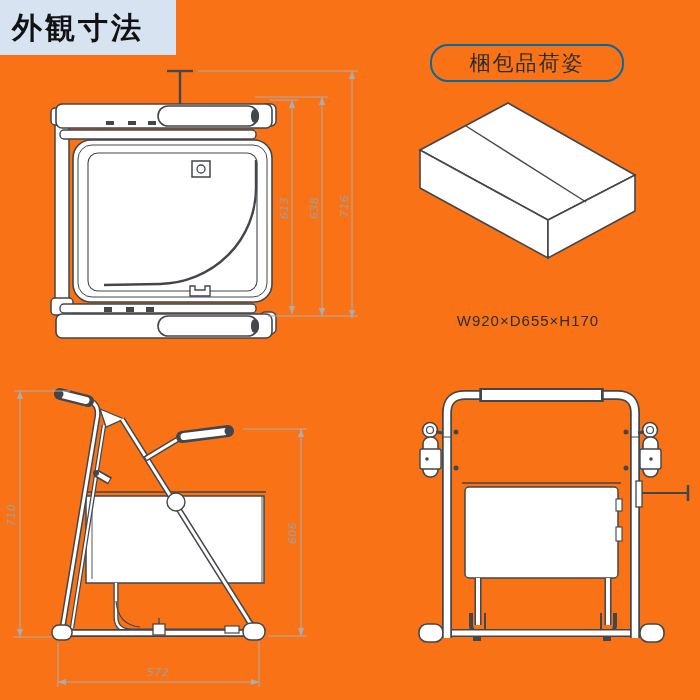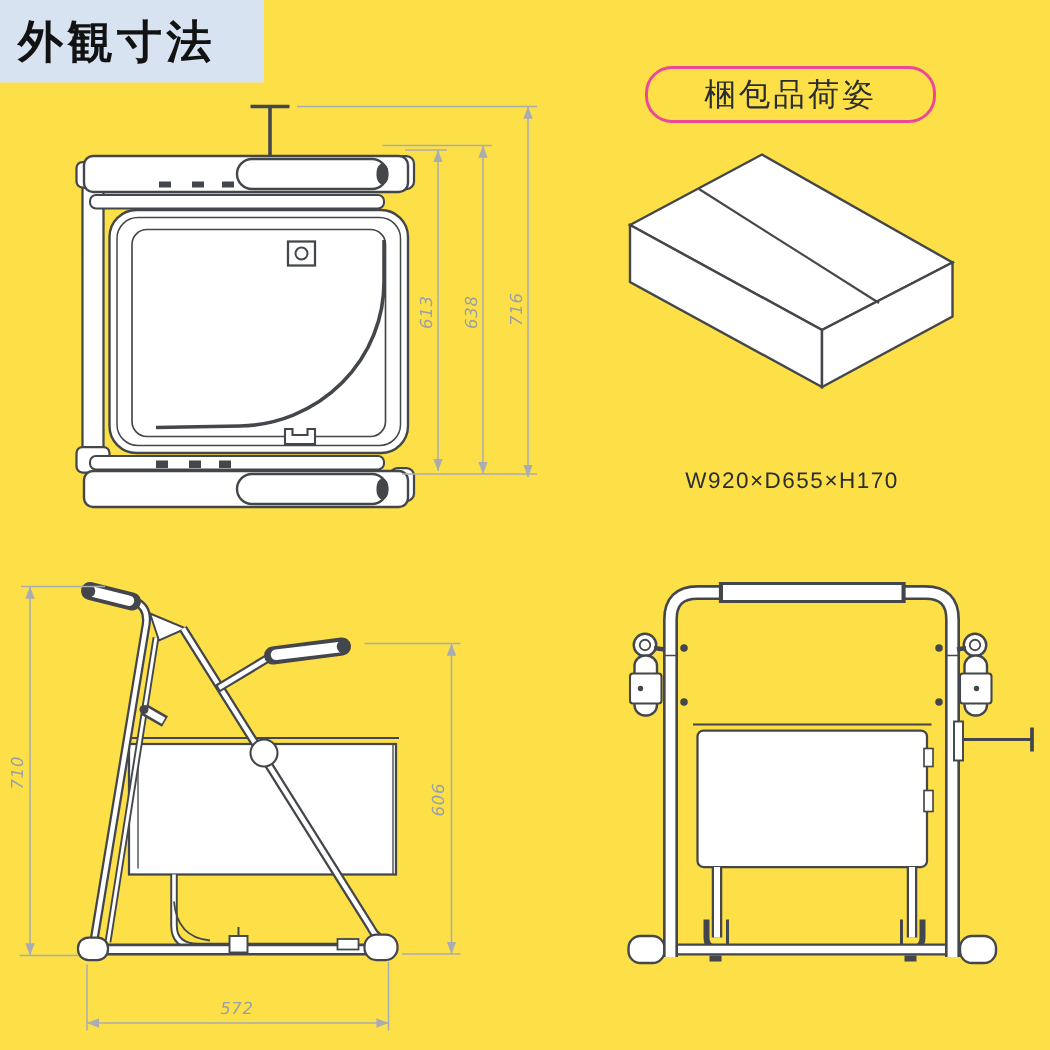--- a/index.html
+++ b/index.html
@@ -1,21 +1,21 @@
 <!DOCTYPE html>
 <html><head>
 <meta charset="utf-8">
 <style>
   html,body{margin:0;padding:0;background:#fff;}
-  .canvas{position:relative;width:700px;height:700px;background:#fde047;overflow:hidden;
+  .canvas{position:relative;width:700px;height:700px;background:#f97316;overflow:hidden;
           font-family:"Liberation Sans","DejaVu Sans",sans-serif;}
   .header{position:absolute;left:0;top:0;width:176px;height:55px;background:#d7e3f1;}
   .header .title{display:block;padding:8px 0 0 12px;font-size:30px;font-weight:bold;
                  color:#121212;letter-spacing:3px;white-space:nowrap;}
-  .pill{position:absolute;left:430px;top:44px;width:190px;height:34px;border:2px solid #ec4899;
+  .pill{position:absolute;left:430px;top:44px;width:190px;height:34px;border:2px solid #0369a1;
         border-radius:18px;display:flex;align-items:center;justify-content:center;}
   .pill .pill-text{font-size:21px;color:#2a2d30;letter-spacing:2px;white-space:nowrap;}
   .pkg-text{position:absolute;left:400px;width:256px;text-align:center;color:#2b2e31;margin-top:36px;}
   .pkg-size{top:276px;font-size:15px;letter-spacing:1px;}
   .pkg-weight{top:302px;font-size:15px;letter-spacing:1px;}
   .view{position:absolute;font-style:italic;}
   .v-top{left:40px;top:58px;}
   .v-box{left:400px;top:100px;}
   .v-side{left:0px;top:375px;}
   .v-front{left:405px;top:375px;}

